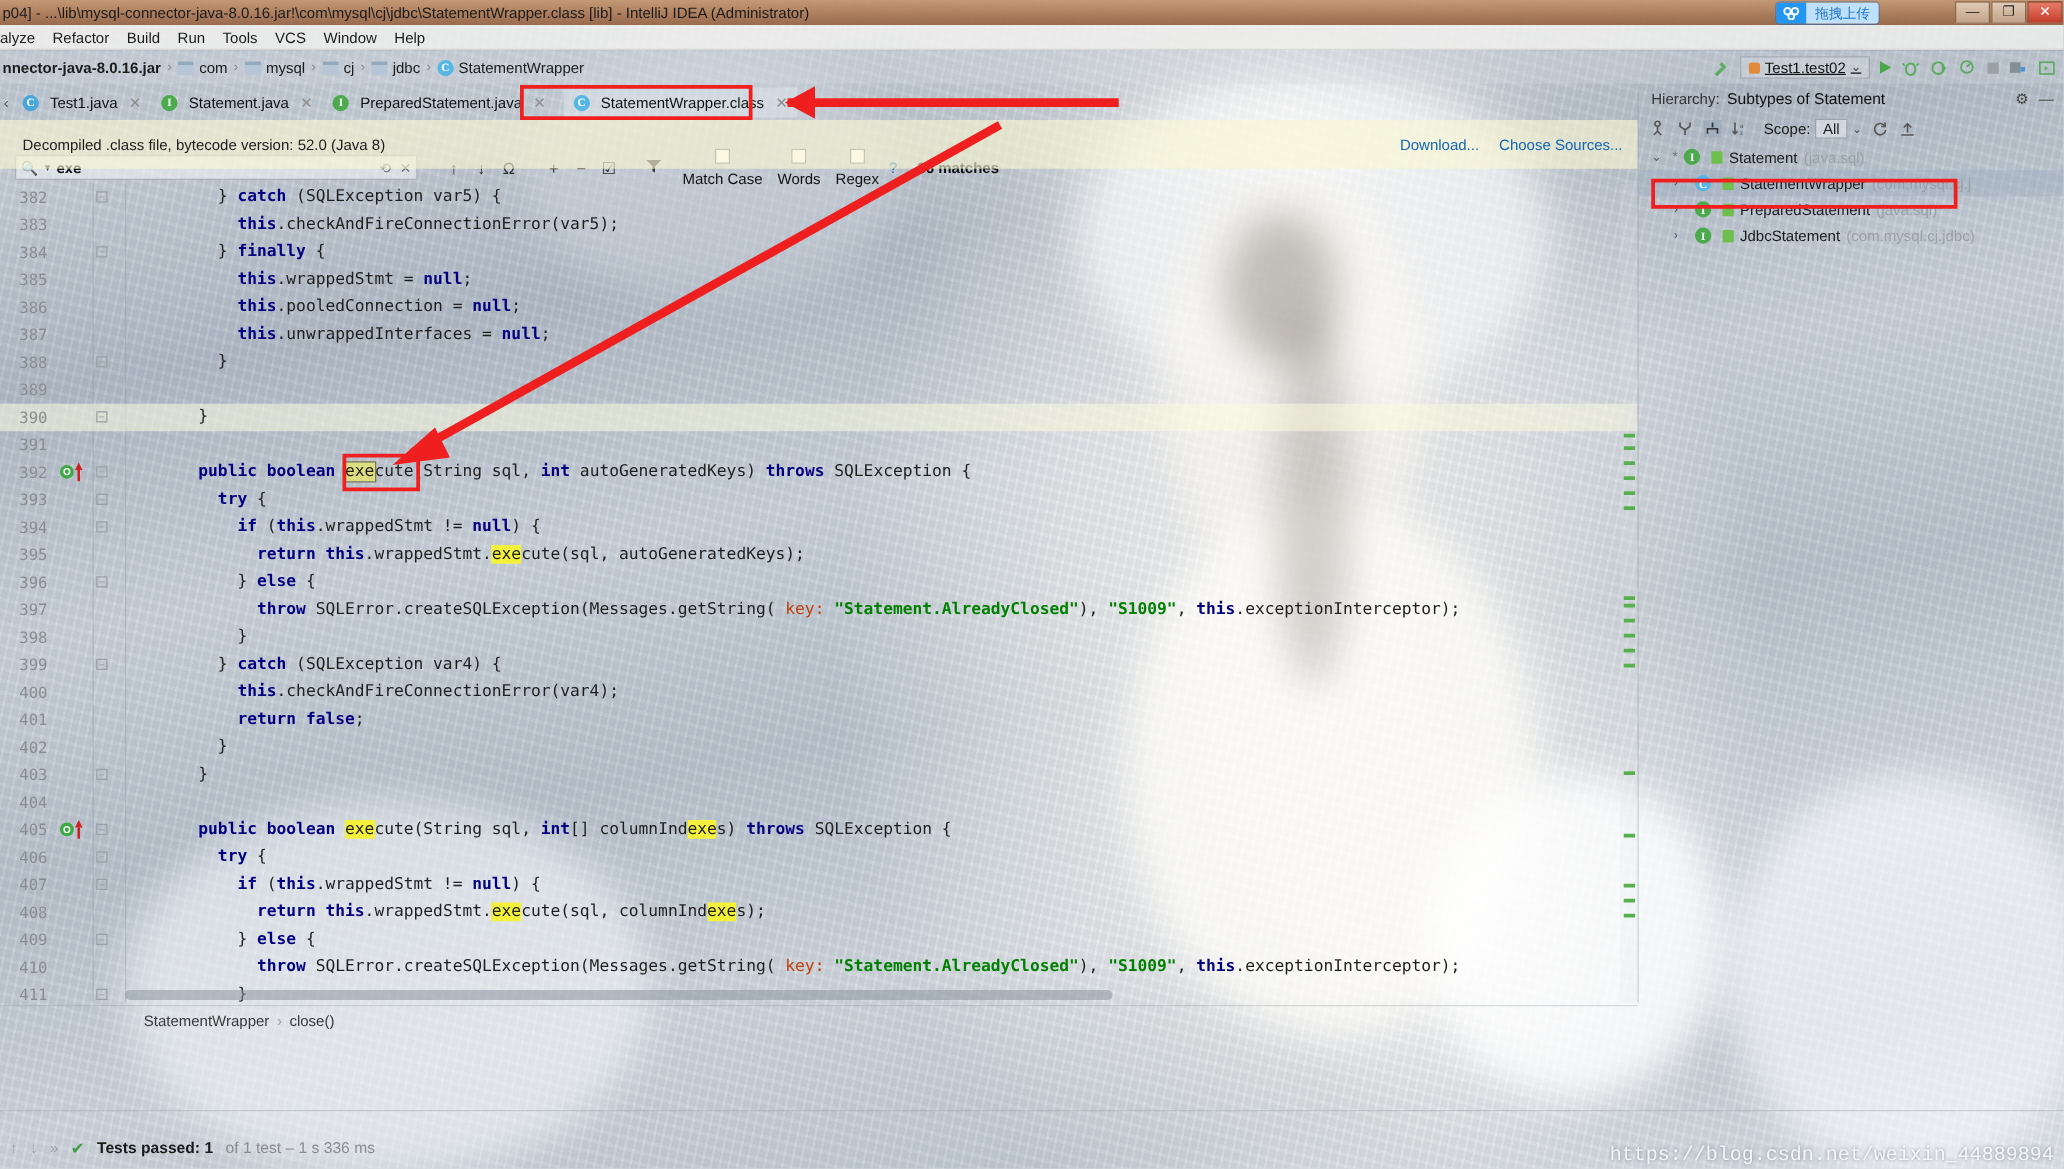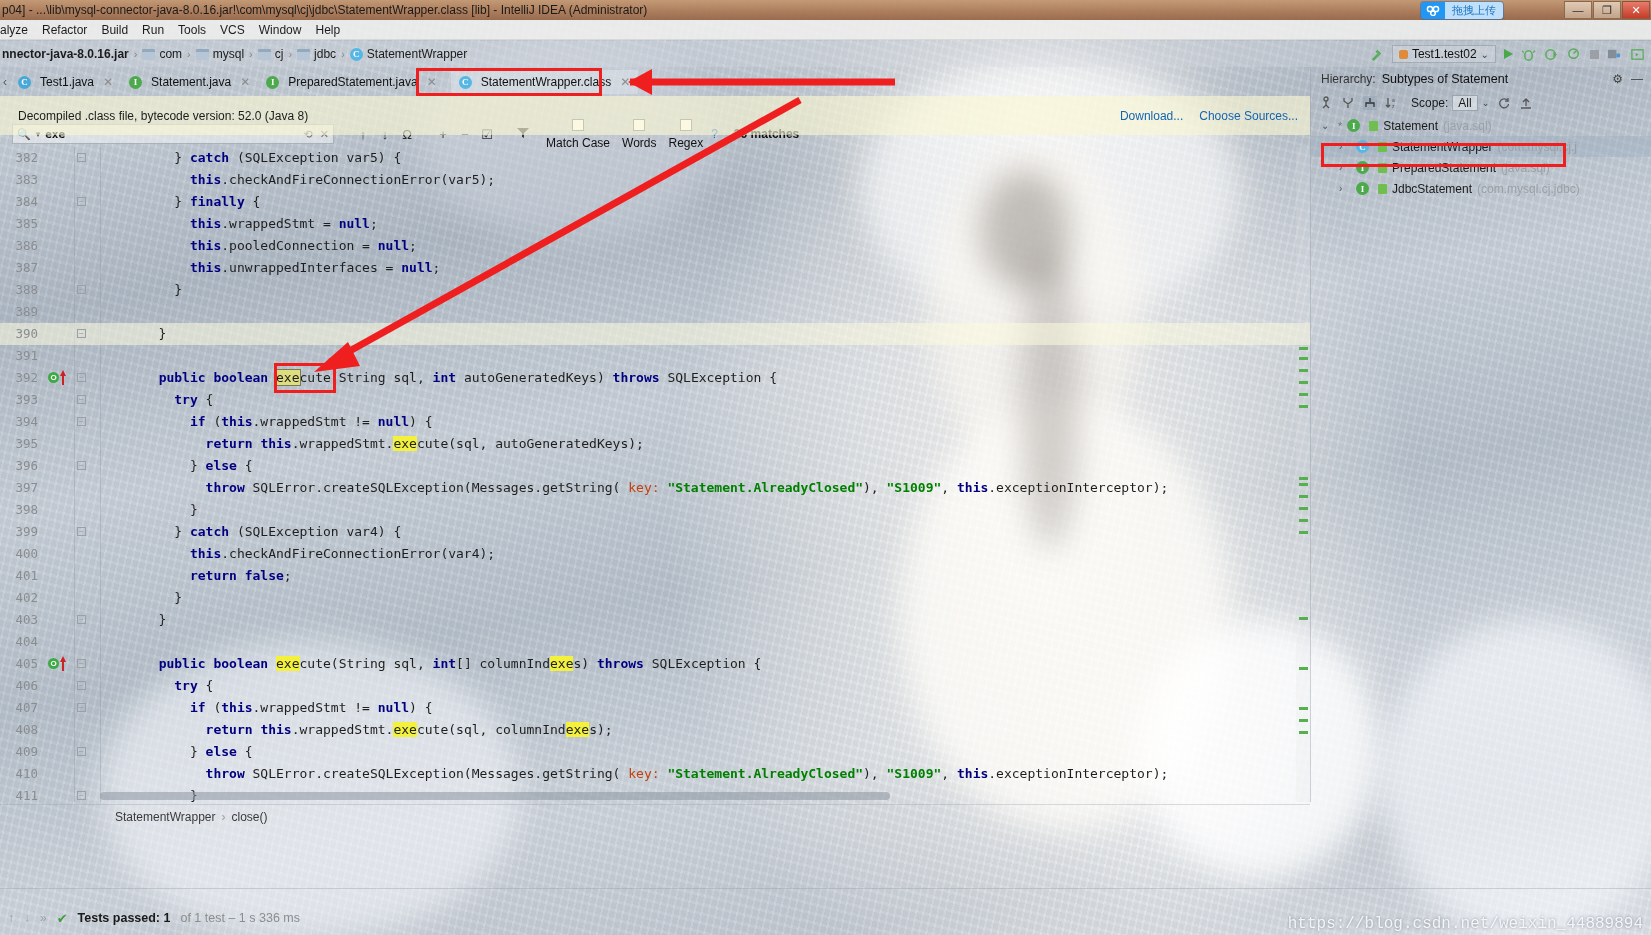--- a/index.html
+++ b/index.html
@@ -74,21 +74,21 @@
     display: flex; align-items: stretch; border-radius: 3px; overflow: hidden;
     z-index: 46; box-shadow: 0 0 0 1px rgba(40,110,190,0.5);
   }
   #netdisk .nd-icon {
     width: 24px; background: #2196f3; color: #fff;
     display: flex; align-items: center; justify-content: center; font-size: 11px;
   }
   #netdisk .nd-label {
     background: #bfe0fa; color: #1f74c4; font-size: 11px;
     padding: 0 7px; display: flex; align-items: center;
-    font-family: Liberation Mono, monospace;
+    font-family: Liberation Sans, sans-serif;
   }
 
   
   #menubar {
     top: 20px; left: 0; width: 1651px; height: 20px;
     background: rgba(240,240,238,0.86);
     font-size: 12px; color: #1c1c1c;
     display: flex; align-items: center;
     border-bottom: 1px solid rgba(180,180,180,0.35);
     z-index: 38;
@@ -135,20 +135,21 @@
   #runbar {
     position: absolute; right: 0; top: 41px; height: 26px;
     display: flex; align-items: center; gap: 8px; padding-right: 6px;
     z-index: 37;
   }
   #runcfg {
     display: flex; align-items: center; gap: 4px;
     border: 1px solid rgba(120,130,140,0.45);
     padding: 1px 6px; font-size: 12px; color: #111;
     background: rgba(220,226,232,0.35);
+    text-decoration: underline;
   }
   .rc-ic { width: 9px; height: 9px; background: #e08a3c; border-radius: 2px; }
   .tri-run {
     width: 0; height: 0; border-left: 9px solid #4aa84a;
     border-top: 5px solid transparent; border-bottom: 5px solid transparent;
   }
   .sq-stop { width: 9px; height: 9px; background: #9aa0a6; }
   .ibtn { width: 15px; height: 15px; opacity: .85; }
 
   

